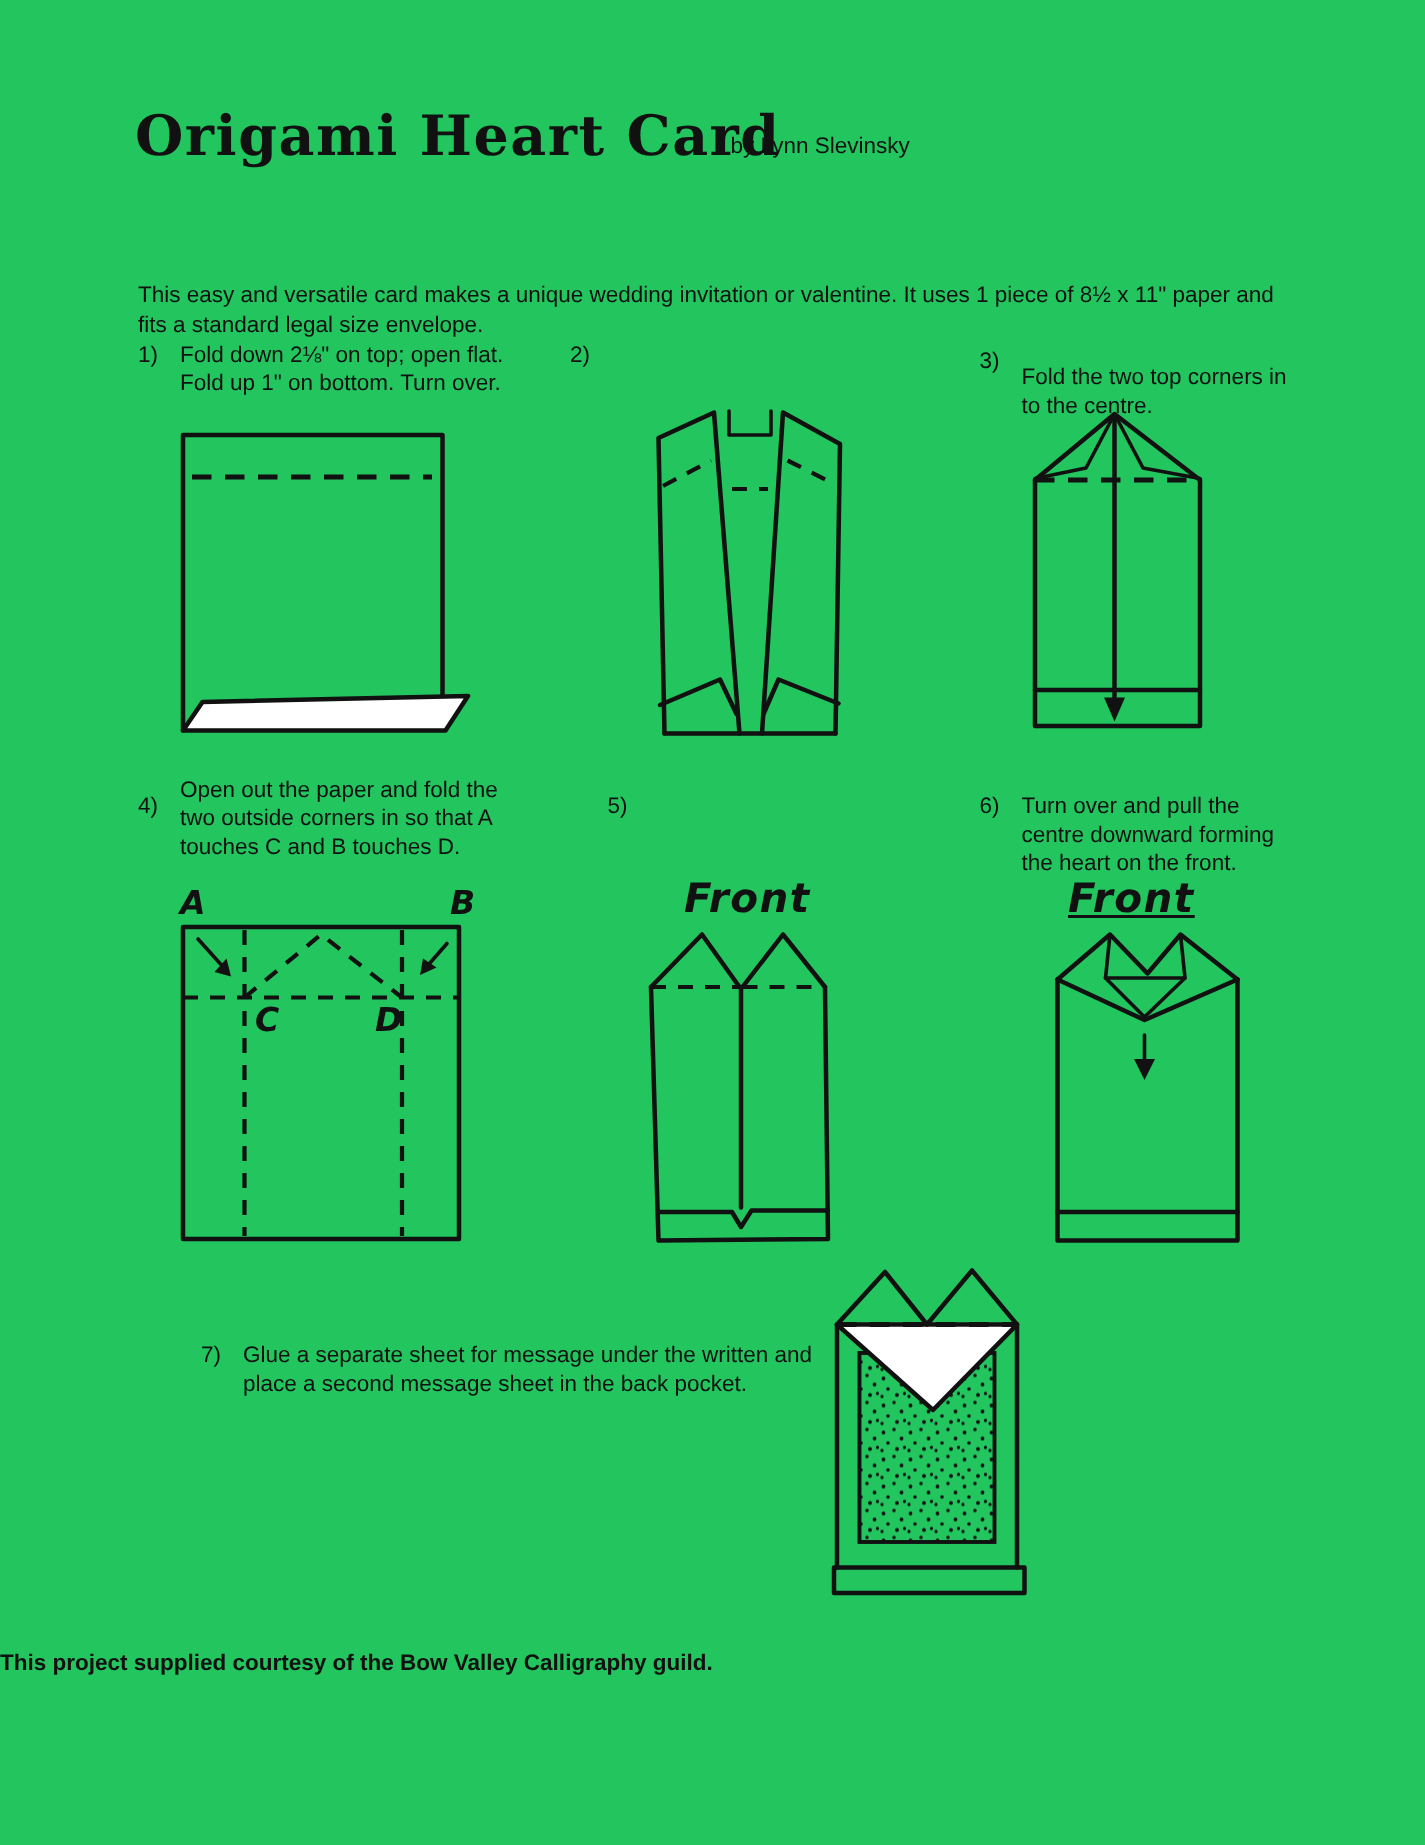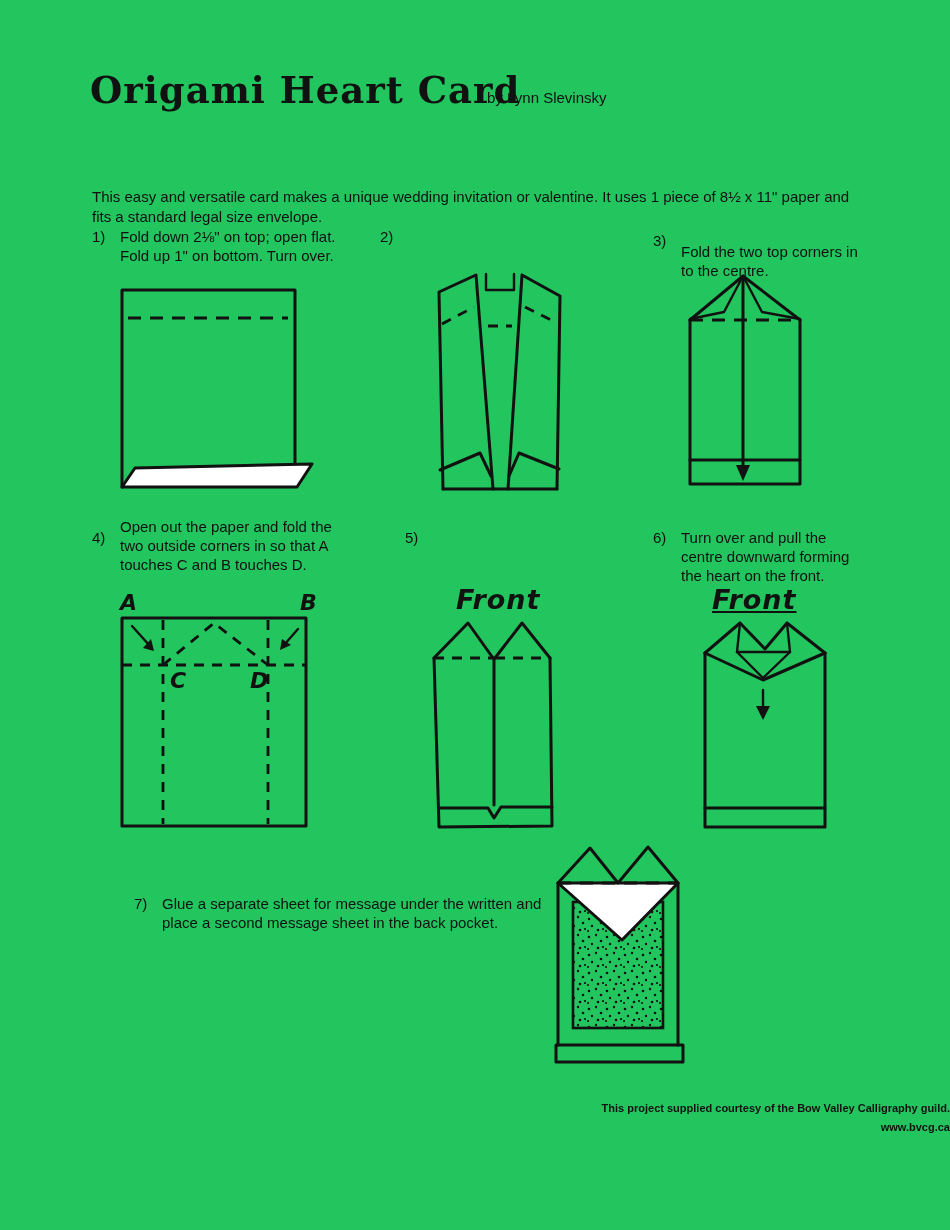--- a/index.html
+++ b/index.html
@@ -17,21 +17,21 @@
   .intro{font-size:15px;line-height:20px;margin-top:40px;}
   .step-num{font-size:15px;line-height:19px;}
   .step-text{font-size:15px;line-height:19px;}
   .hand{
     font-family:"DejaVu Sans", sans-serif;
     font-style:italic;font-weight:bold;
   }
   .hand-label{font-size:27px;letter-spacing:1px;}
   .corner-letter{font-size:22px;line-height:22px;}
   .footer{
-    width:100%;text-align:right;font-size:11px;font-weight:bold;line-height:19px;
+    width:100%;text-align:left;font-size:15px;font-weight:bold;line-height:19px;
   }
   svg{display:block;overflow:visible;}
   svg .ln{fill:none;stroke:#111;stroke-width:3;stroke-linejoin:round;stroke-linecap:round;}
   svg .thin{stroke-width:2.4;}
   svg .dash{fill:none;stroke:#111;stroke-width:3.2;stroke-dasharray:13 9;stroke-linecap:butt;}
   svg .dash2{fill:none;stroke:#111;stroke-width:2.8;stroke-dasharray:10 8;stroke-linecap:butt;}
   svg .whitefill{fill:#ffffff;stroke:#111;stroke-width:3;stroke-linejoin:round;}
   svg .arrowhead{fill:#111;stroke:none;}
 </style>
 </head>
@@ -146,16 +146,15 @@
     <rect x="23" y="59" width="90" height="126" fill="url(#stipple)" stroke="#111" stroke-width="2.6"></rect>
     <polygon class="whitefill" points="8,40 128,40 72,97"></polygon>
     <path class="ln" d="M8,40 L40,5 L68,40 L98,4 L128,40"></path>
     <path class="dash" d="M8,40 L128,40"></path>
     <path class="ln" d="M8,40 L8,202 M128,40 L128,202"></path>
     <rect class="ln" x="6" y="202" width="127" height="17" fill="#fff"></rect>
   </svg>
 
   <div class="abs footer" style="left:0;top:1099px;">
     <div>This project supplied courtesy of the Bow Valley Calligraphy guild.</div>
-    <div>www.bvcg.ca</div>
   </div>
 
 </div>
 
 </body></html>

